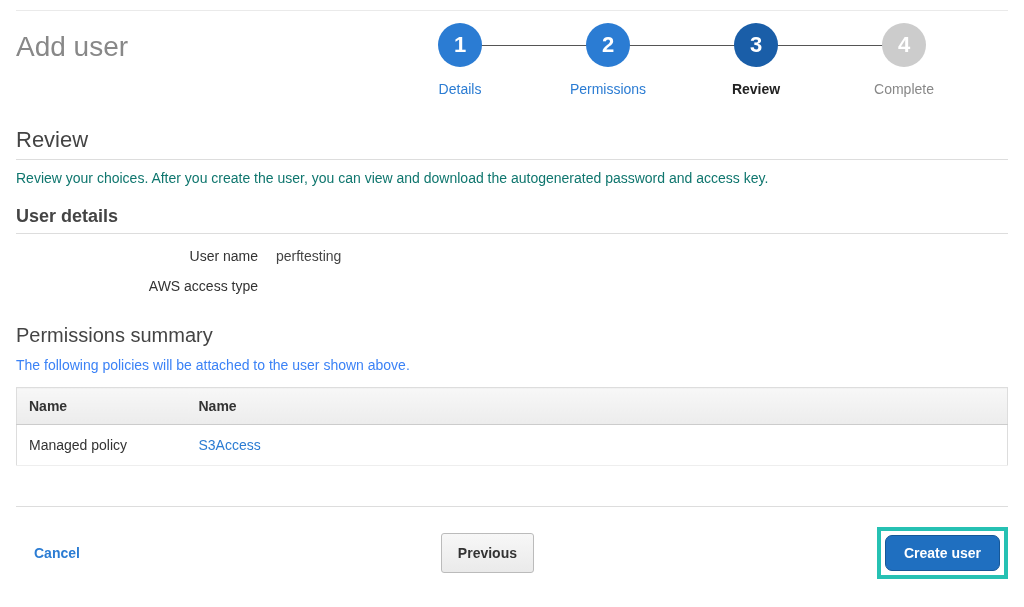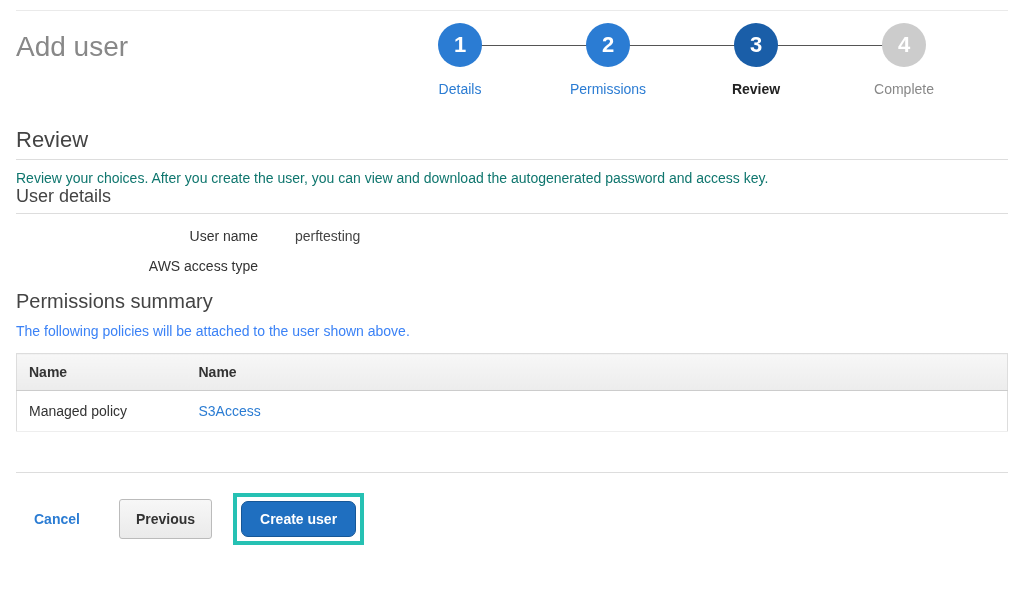--- a/index.html
+++ b/index.html
@@ -83,47 +83,47 @@
       padding-bottom: 6px;
     }
     .section-sub {
       color: #0f766e;
       margin-top: 10px;
       font-size: 14px;
     }
     .subsection-title {
       font-size: 18px;
       color: #444;
-      font-weight: 400;
+      font-weight: 700;
+      margin-top: 20px;
       border-bottom: 1px solid #ddd;
       padding-bottom: 6px;
     }
     .kv-row {
       display: flex;
       margin-top: 14px;
     }
     .kv-key {
       width: 260px;
       text-align: right;
       padding-right: 18px;
       color: #333;
       font-weight: 400;
       font-size: 14px;
     }
     .kv-val {
       color: #444;
       font-size: 14px;
-      margin-left: 19px;
     }
 
     .perm-title {
       font-size: 20px;
       color: #444;
       font-weight: 400;
-      margin-top: 16px;
+      margin-top: 30px;
     }
     .perm-sub {
       color: #3b82f6;
       margin-top: 10px;
       font-size: 14px;
     }
     table.policy {
       width: 100%;
       border-collapse: collapse;
       margin-top: 14px;
@@ -144,23 +144,23 @@
       font-size: 14px;
       color: #333;
     }
     .link-text { color: #2b7cd3; cursor: pointer; }
 
     .footer {
       border-top: 1px solid #ddd;
       margin-top: 40px;
       padding-top: 20px;
       display: flex;
-      justify-content: flex-start;
+      justify-content: space-between;
       align-items: center;
-      gap: 21px;
+      gap: 12px;
     }
     .btn-cancel {
       color: #2b7cd3;
       font-weight: 700;
       background: none;
       border: none;
       padding: 10px 18px;
       cursor: pointer;
       font-size: 14px;
     }

